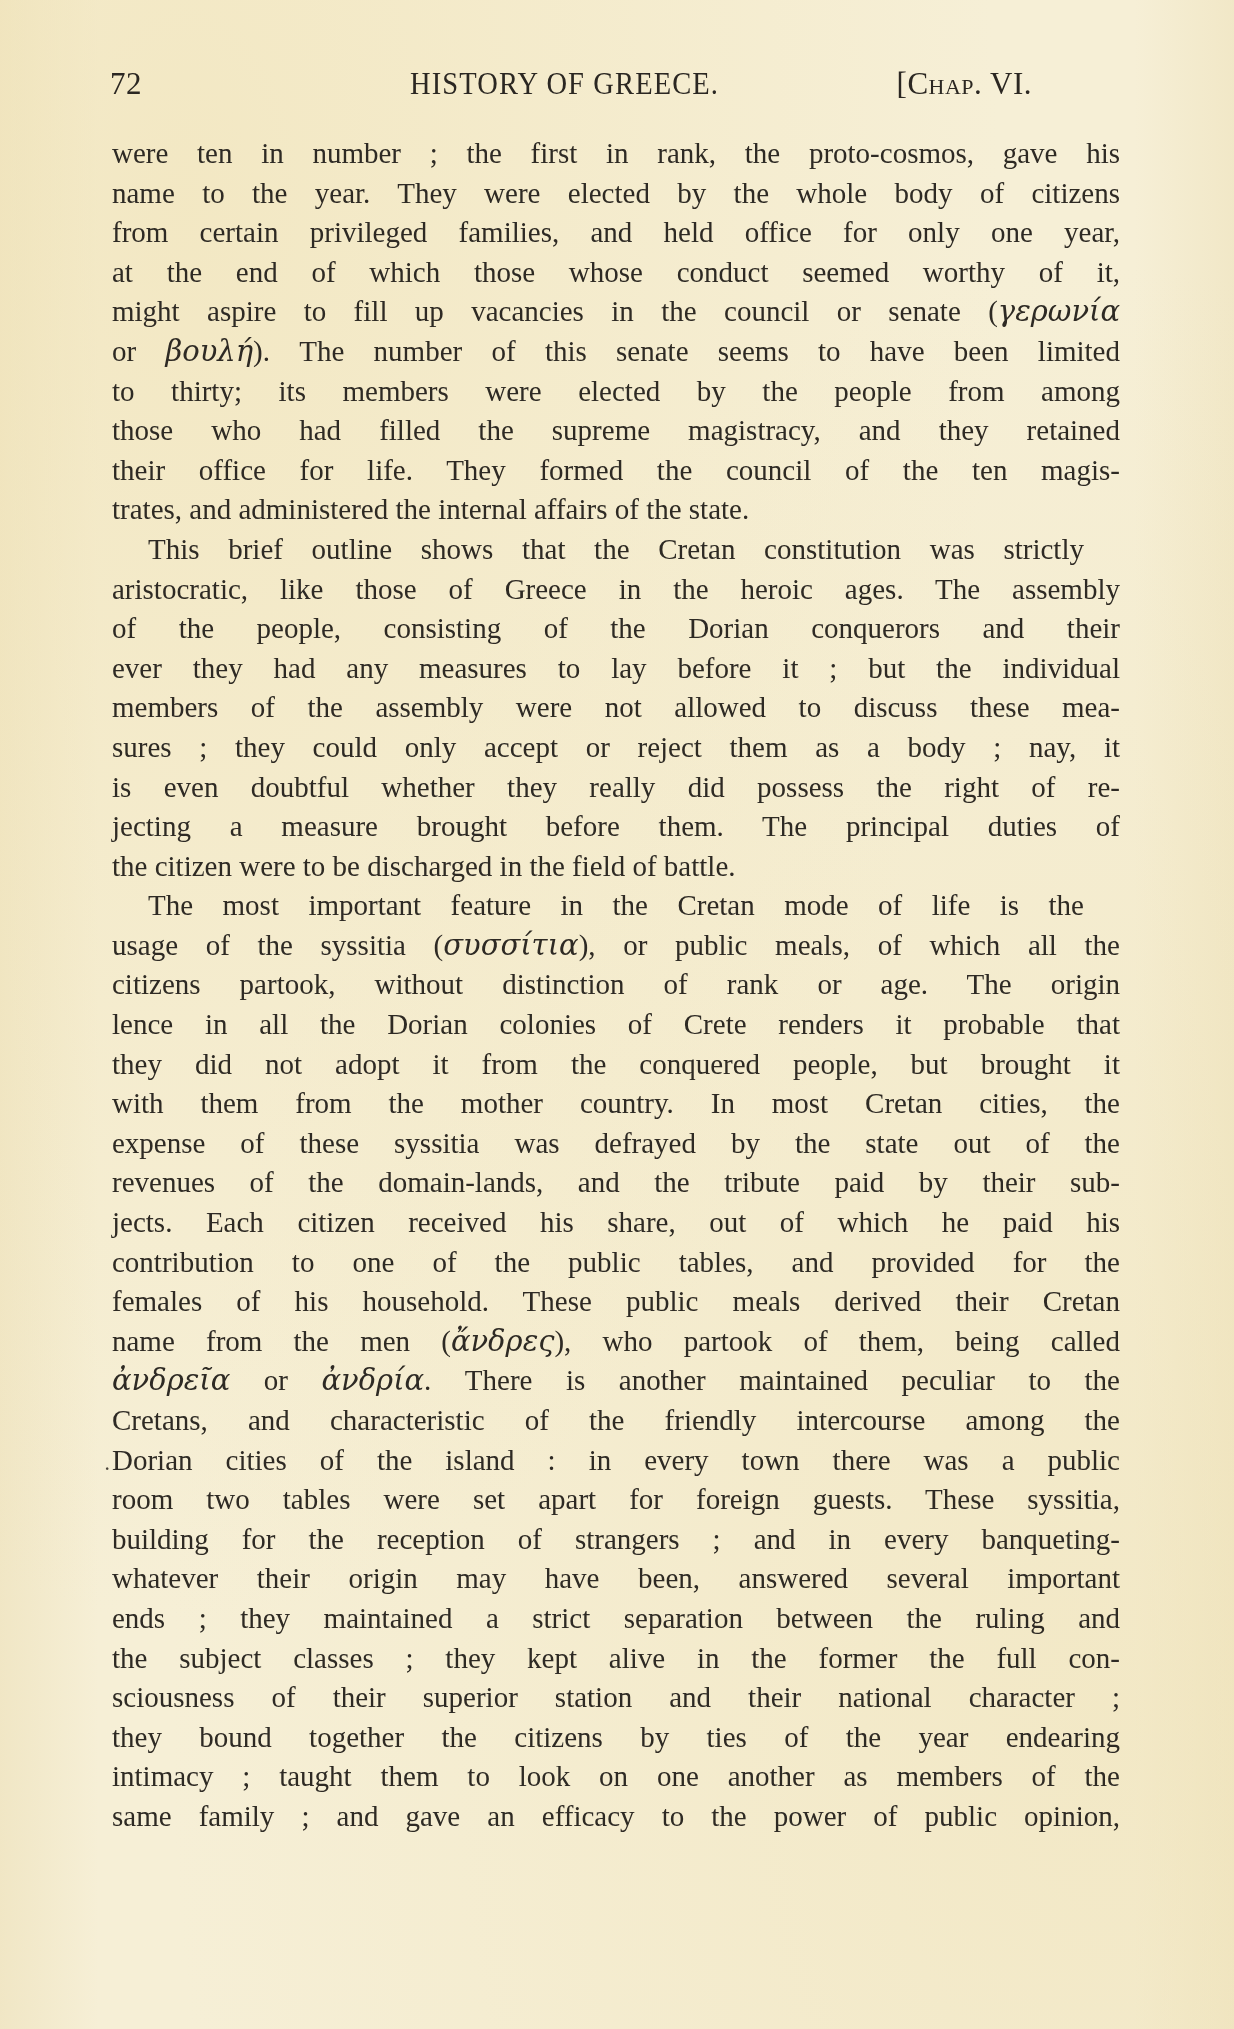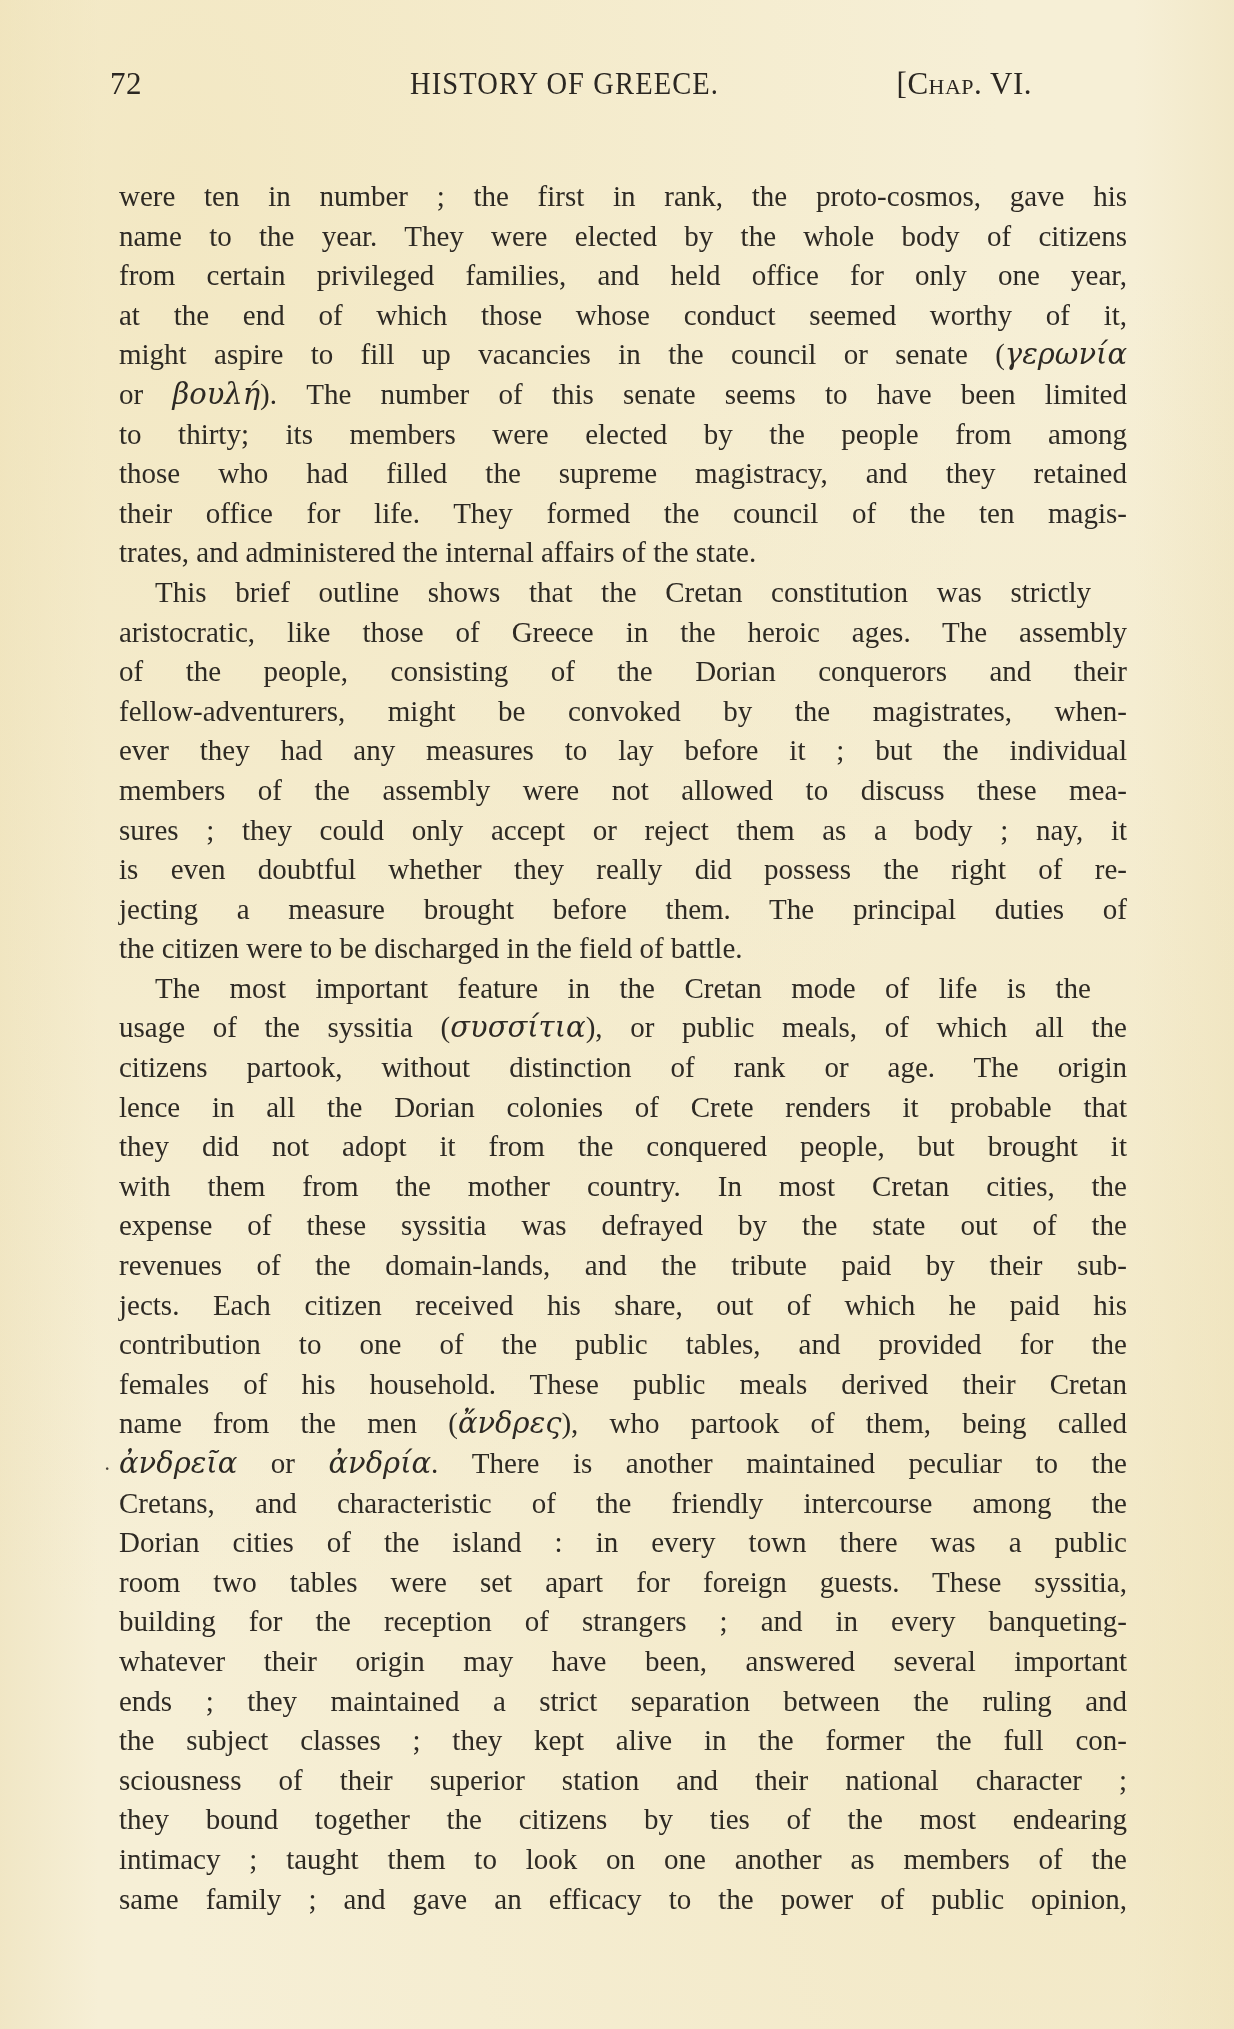--- a/index.html
+++ b/index.html
@@ -54,24 +54,23 @@
     position: absolute;
     right: 0;
     top: 0;
     letter-spacing: 0.5px;
   }
   .chapter .sc {
     font-variant: small-caps;
   }
   .text-block {
     position: absolute;
-    left: 119px;
+    left: 112px;
     top: 134px;
     width: 1008px;
-    margin-top: 43px;
   }
   .line {
     display: block;
     height: 39.6px;
     line-height: 39.6px;
     font-family: "Liberation Serif", "DejaVu Serif", serif;
     font-size: 29px;
     text-align: justify;
     text-align-last: justify;
     white-space: nowrap;
@@ -127,21 +126,20 @@
       <div class="line"><span class="inner">at the end of which those whose conduct seemed worthy of it,</span></div>
       <div class="line"><span class="inner"><span>might aspire to fill up vacancies in the council or senate (</span><span class="greek">γερωνία</span></span></div>
       <div class="line"><span class="inner"><span>or </span><span class="greek">βουλή</span><span>).  The number of this senate seems to have been limited</span></span></div>
       <div class="line"><span class="inner">to thirty; its members were elected by the people from among</span></div>
       <div class="line"><span class="inner">those who had filled the supreme magistracy, and they retained</span></div>
       <div class="line"><span class="inner">their office for life.  They formed the council of the ten magis-</span></div>
       <div class="line last"><span class="inner">trates, and administered the internal affairs of the state.</span></div>
       <div class="line indent"><span class="inner">This brief outline shows that the Cretan constitution was strictly</span></div>
       <div class="line"><span class="inner">aristocratic, like those of Greece in the heroic ages.  The assembly</span></div>
       <div class="line"><span class="inner">of the people, consisting of the Dorian conquerors and their</span></div>
-      <div class="line"><span class="inner">fellow-adventurers, might be convoked by the magistrates, when-</span></div>
       <div class="line"><span class="inner">ever they had any measures to lay before it ; but the individual</span></div>
       <div class="line"><span class="inner">members of the assembly were not allowed to discuss these mea-</span></div>
       <div class="line"><span class="inner">sures ; they could only accept or reject them as a body ; nay, it</span></div>
       <div class="line"><span class="inner">is even doubtful whether they really did possess the right of re-</span></div>
       <div class="line"><span class="inner">jecting a measure brought before them.  The principal duties of</span></div>
       <div class="line last"><span class="inner">the citizen were to be discharged in the field of battle.</span></div>
       <div class="line indent"><span class="inner">The most important feature in the Cretan mode of life is the</span></div>
       <div class="line"><span class="inner"><span>usage of the syssitia (</span><span class="greek">συσσίτια</span><span>), or public meals, of which all the</span></span></div>
       <div class="line"><span class="inner">citizens partook, without distinction of rank or age.  The origin</span></div>
       <div class="line"><span class="inner">lence in all the Dorian colonies of Crete renders it probable that</span></div>
@@ -155,18 +153,18 @@
       <div class="line"><span class="inner"><span>name from the men (</span><span class="greek">ἄνδρες</span><span>), who partook of them, being called</span></span></div>
       <div class="line"><span class="inner"><span class="greek">ἀνδρεῖα</span><span> or </span><span class="greek">ἀνδρία</span><span>.  There is another maintained peculiar to the</span></span></div>
       <div class="line"><span class="inner">Cretans, and characteristic of the friendly intercourse among the</span></div>
       <div class="line"><span class="inner">Dorian cities of the island : in every town there was a public</span></div>
       <div class="line"><span class="inner">room two tables were set apart for foreign guests.  These syssitia,</span></div>
       <div class="line"><span class="inner">building for the reception of strangers ; and in every banqueting-</span></div>
       <div class="line"><span class="inner">whatever their origin may have been, answered several important</span></div>
       <div class="line"><span class="inner">ends ; they maintained a strict separation between the ruling and</span></div>
       <div class="line"><span class="inner">the subject classes ; they kept alive in the former the full con-</span></div>
       <div class="line"><span class="inner">sciousness of their superior station and their national character ;</span></div>
-      <div class="line"><span class="inner">they bound together the citizens by ties of the most endearing</span></div>
+      <div class="line"><span class="inner">they bound together the citizens by ties of the year endearing</span></div>
       <div class="line"><span class="inner">intimacy ; taught them to look on one another as members of the</span></div>
       <div class="line"><span class="inner">same family ; and gave an efficacy to the power of public opinion,</span></div>
     </div>
 <span class="margin-dot" style="top: 1452.8px;">.</span>
   </div>
 
 </body></html>

